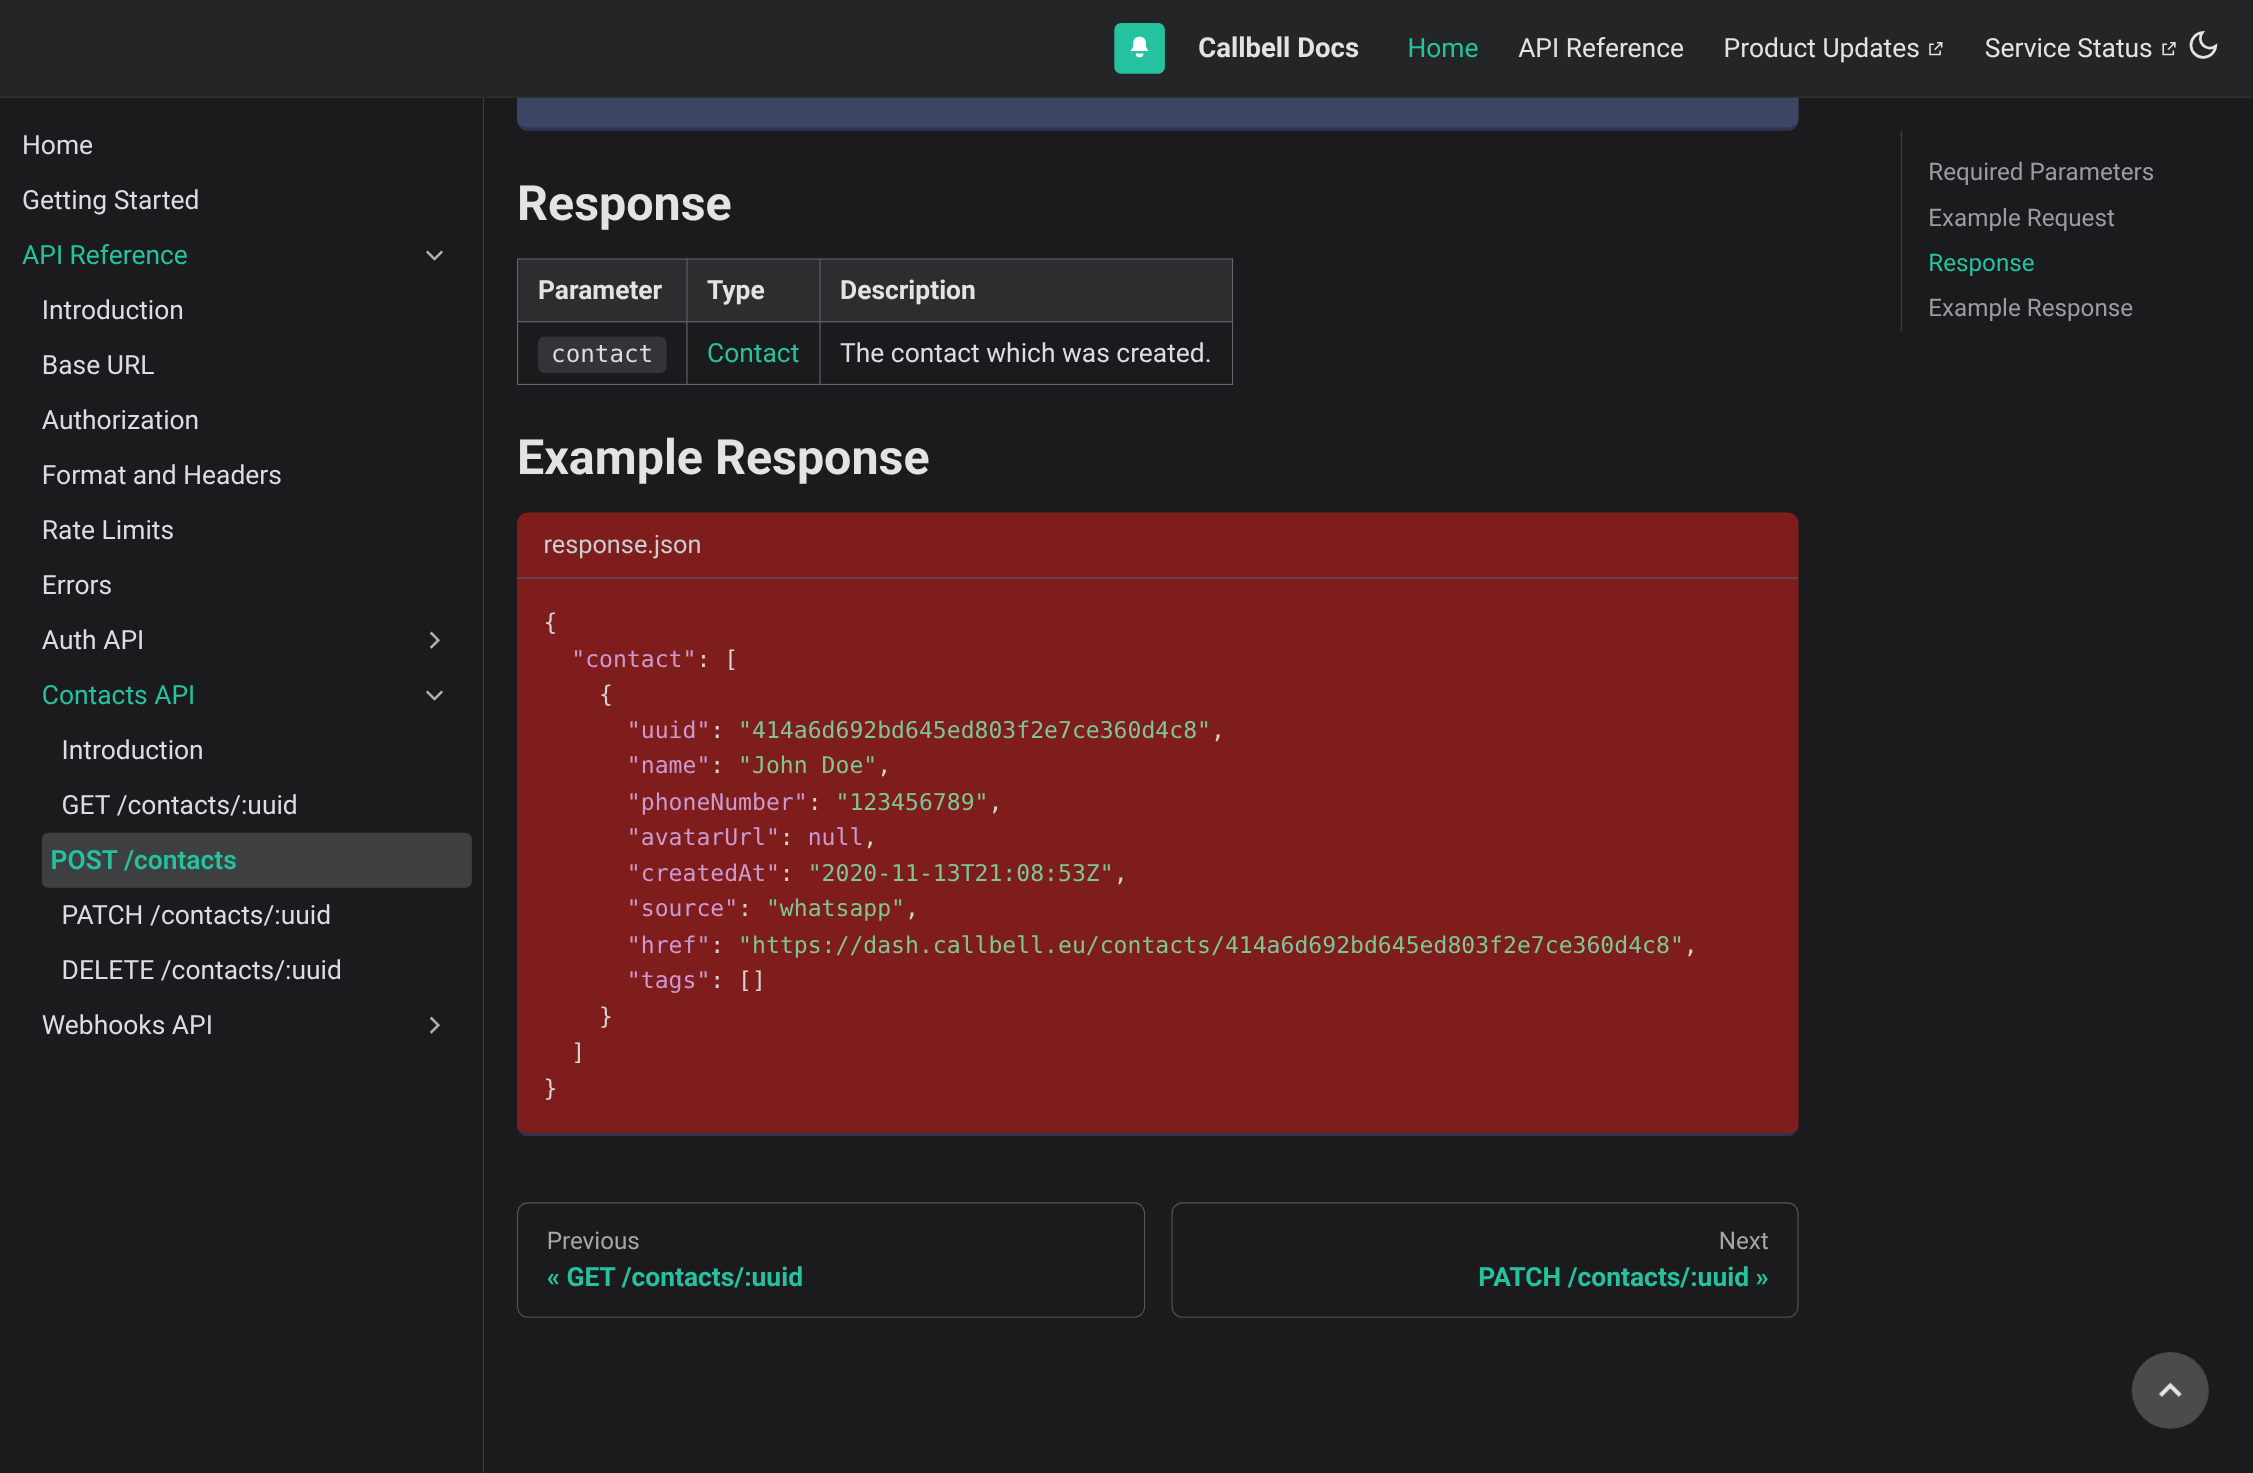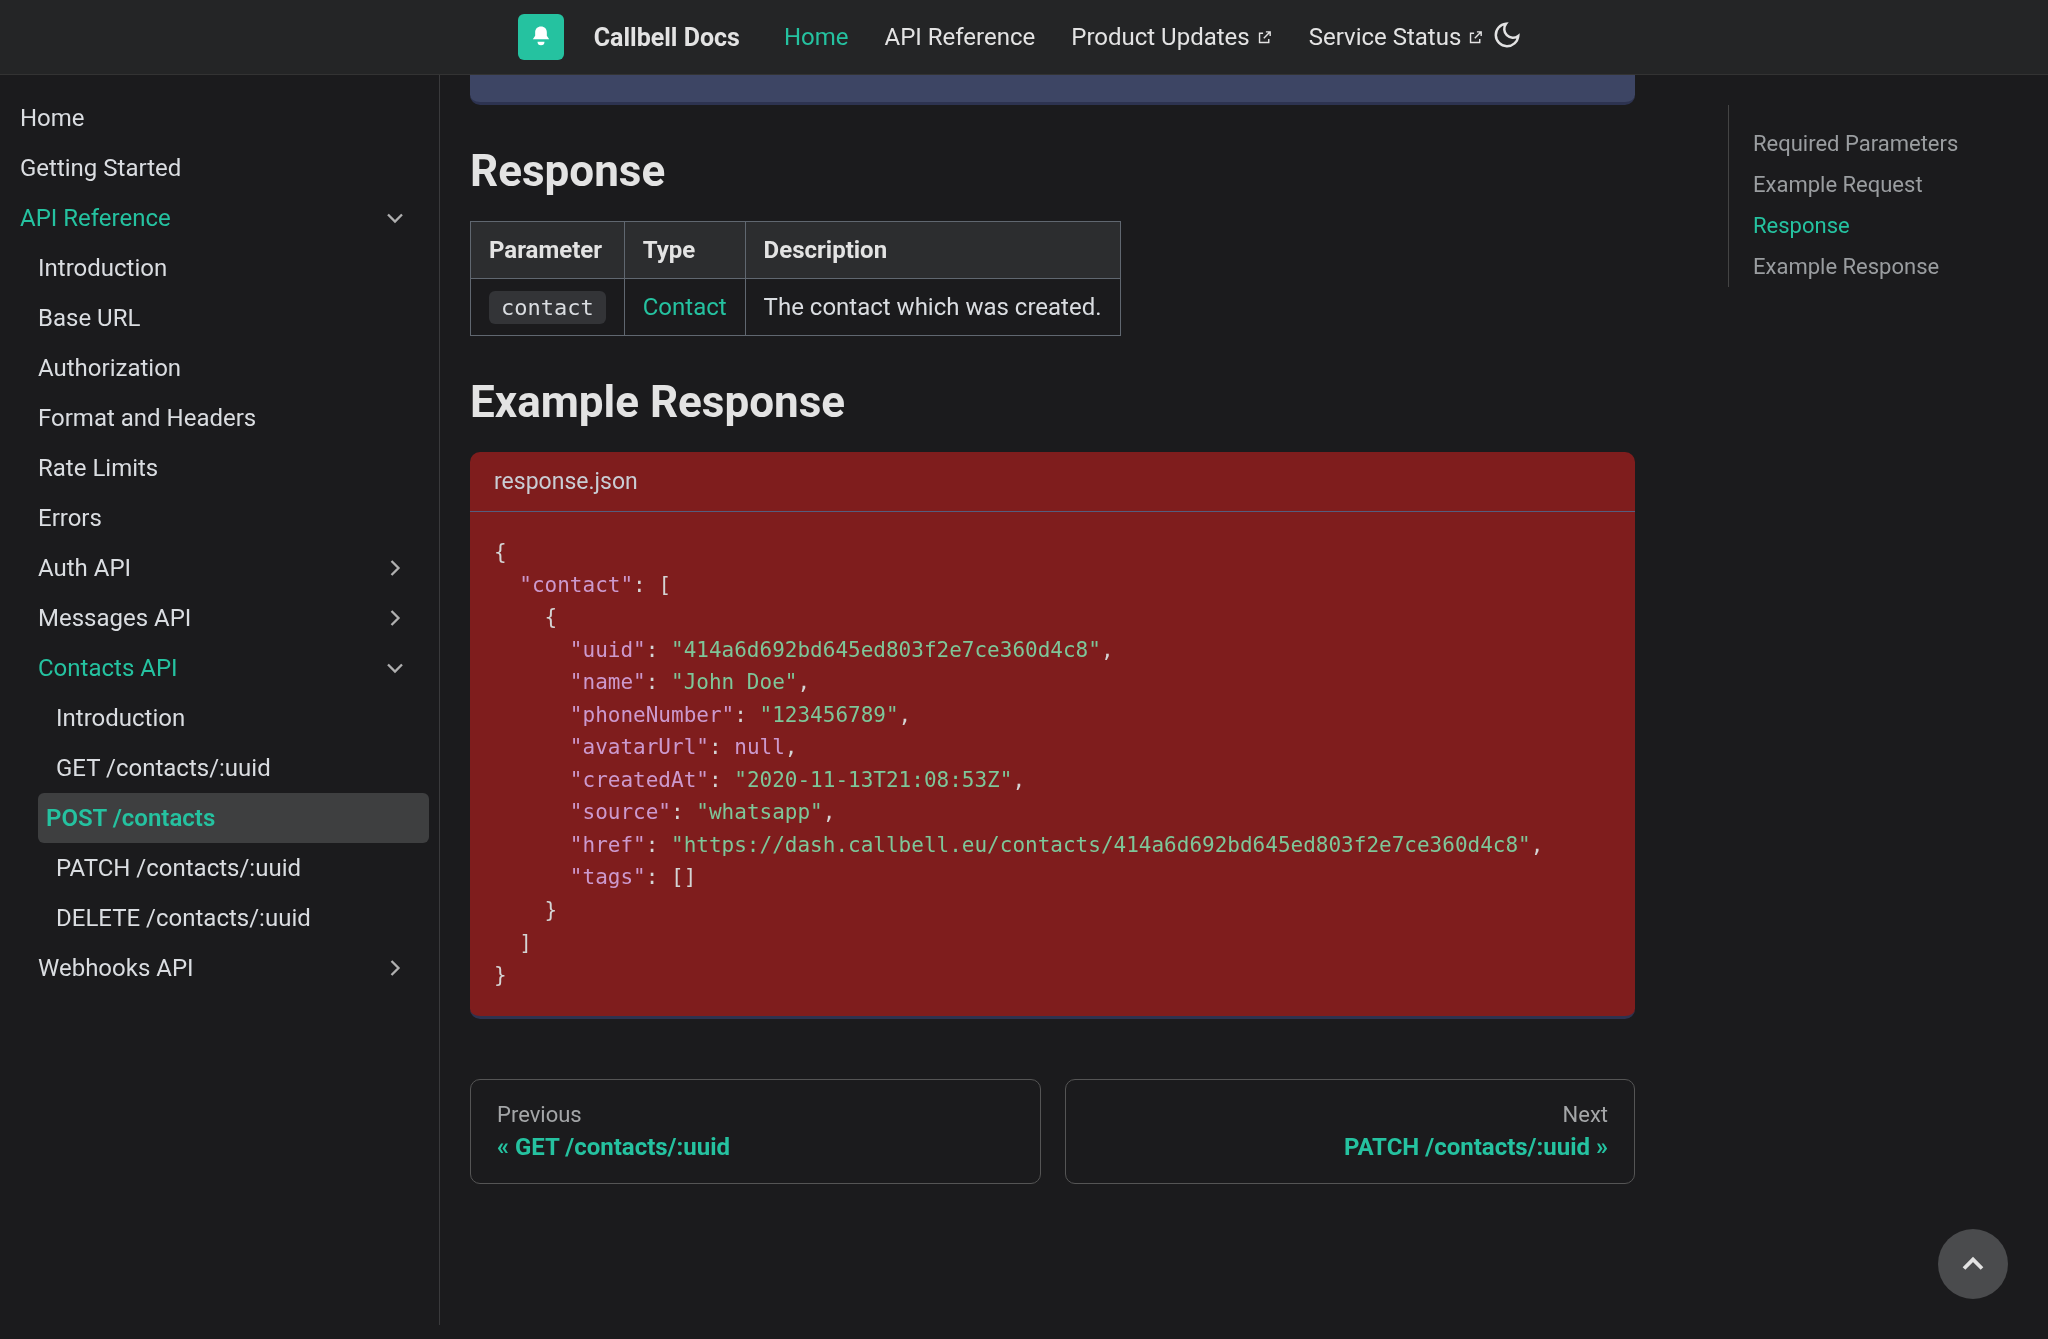--- a/index.html
+++ b/index.html
@@ -4,27 +4,27 @@
 <style>
   * { box-sizing: border-box; margin: 0; padding: 0; }
   body {
     font-family: -apple-system, BlinkMacSystemFont, "Segoe UI", Roboto, sans-serif;
     background: #1b1b1d;
     color: #e3e3e3;
     font-size: 21px;
     overflow: hidden;
   }
   .topbar {
-    height: 75px;
+    height: 89px;
     background: #242526;
     display: flex;
     align-items: center;
     padding: 0 22px;
     border-bottom: 1px solid #333;
-    justify-content: center;
+    justify-content: flex-end;
   }
   .topleft { display: flex; align-items: center; gap: 30px; }
   .logo {
     width: 46px; height: 46px;
     background: #25c2a0;
     border-radius: 6px;
     display: flex; align-items: center; justify-content: center;
   }
   .logo svg { width: 28px; height: 28px; fill: #fff; }
   .brand { font-weight: 700; font-size: 25px; color: #e3e3e3; }
@@ -209,26 +209,20 @@
           </svg></span>
     </div>
     <div class="sidebar-item l2">Introduction</div>
     <div class="sidebar-item l2">Base URL</div>
     <div class="sidebar-item l2">Authorization</div>
     <div class="sidebar-item l2">Format and Headers</div>
     <div class="sidebar-item l2">Rate Limits</div>
     <div class="sidebar-item l2">Errors</div>
     <div class="sidebar-item l2">
       <span>Auth API</span>
-      <span class="caret"><svg viewBox="0 0 24 24">
-            <polyline points="9 6 15 12 9 18"></polyline>
-          </svg></span>
-    </div>
-    <div class="sidebar-item l2">
-      <span>Messages API</span>
       <span class="caret"><svg viewBox="0 0 24 24">
             <polyline points="9 6 15 12 9 18"></polyline>
           </svg></span>
     </div>
     <div class="sidebar-item l2 active-cat">
       <span>Contacts API</span>
       <span class="caret"><svg viewBox="0 0 24 24">
             <polyline points="6 9 12 15 18 9"></polyline>
           </svg></span>
     </div>

